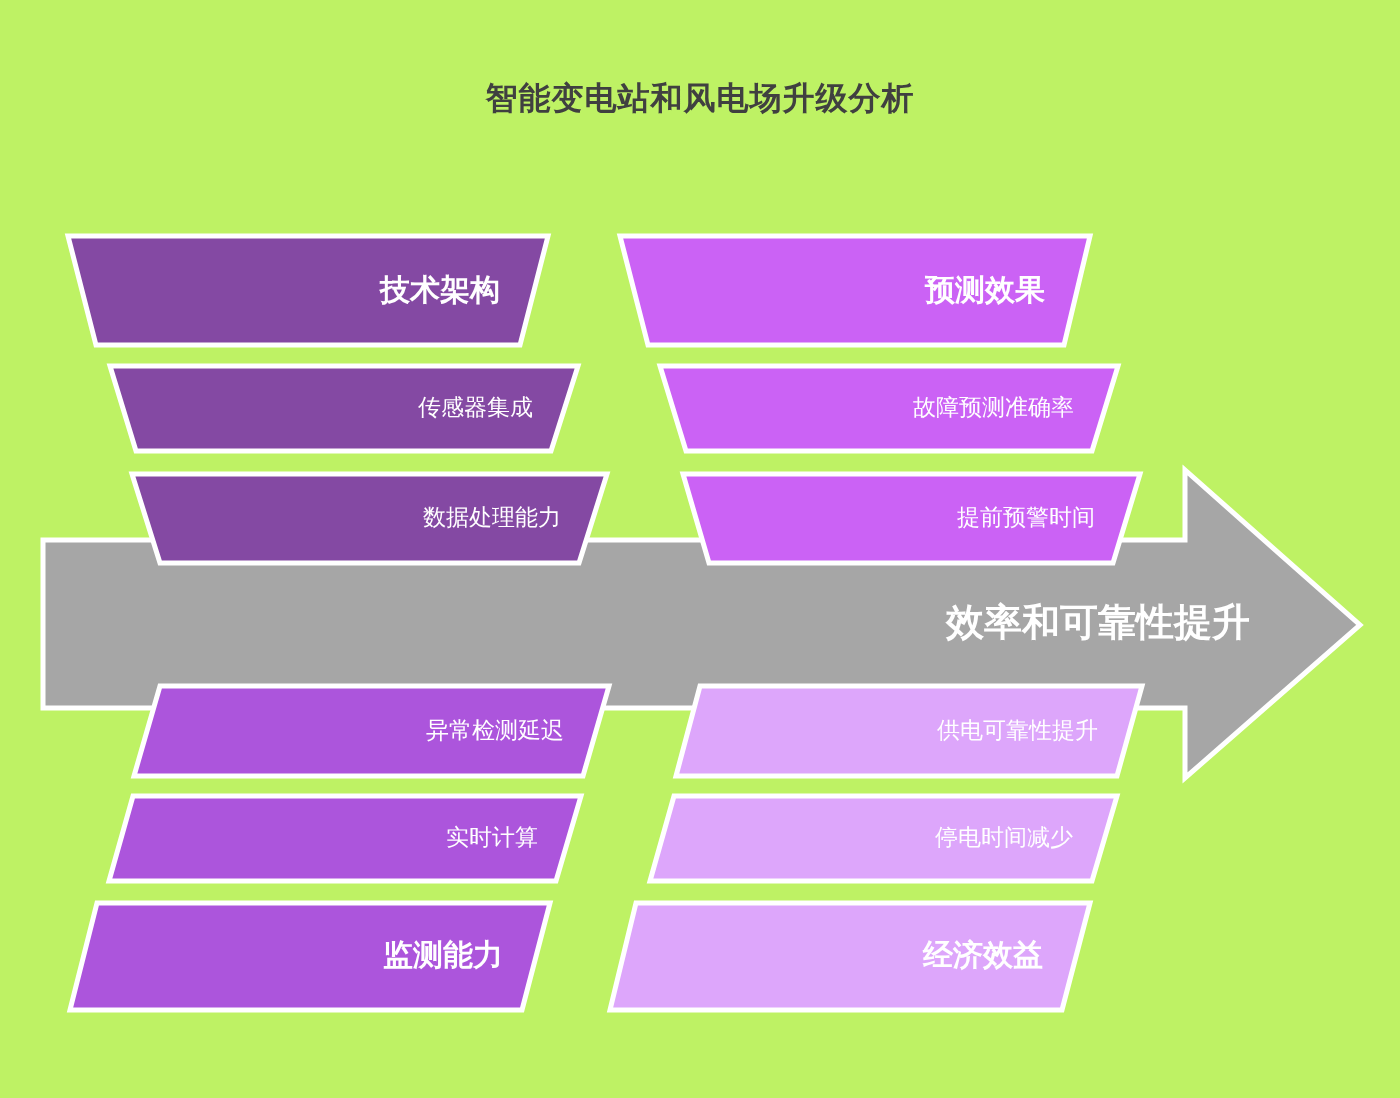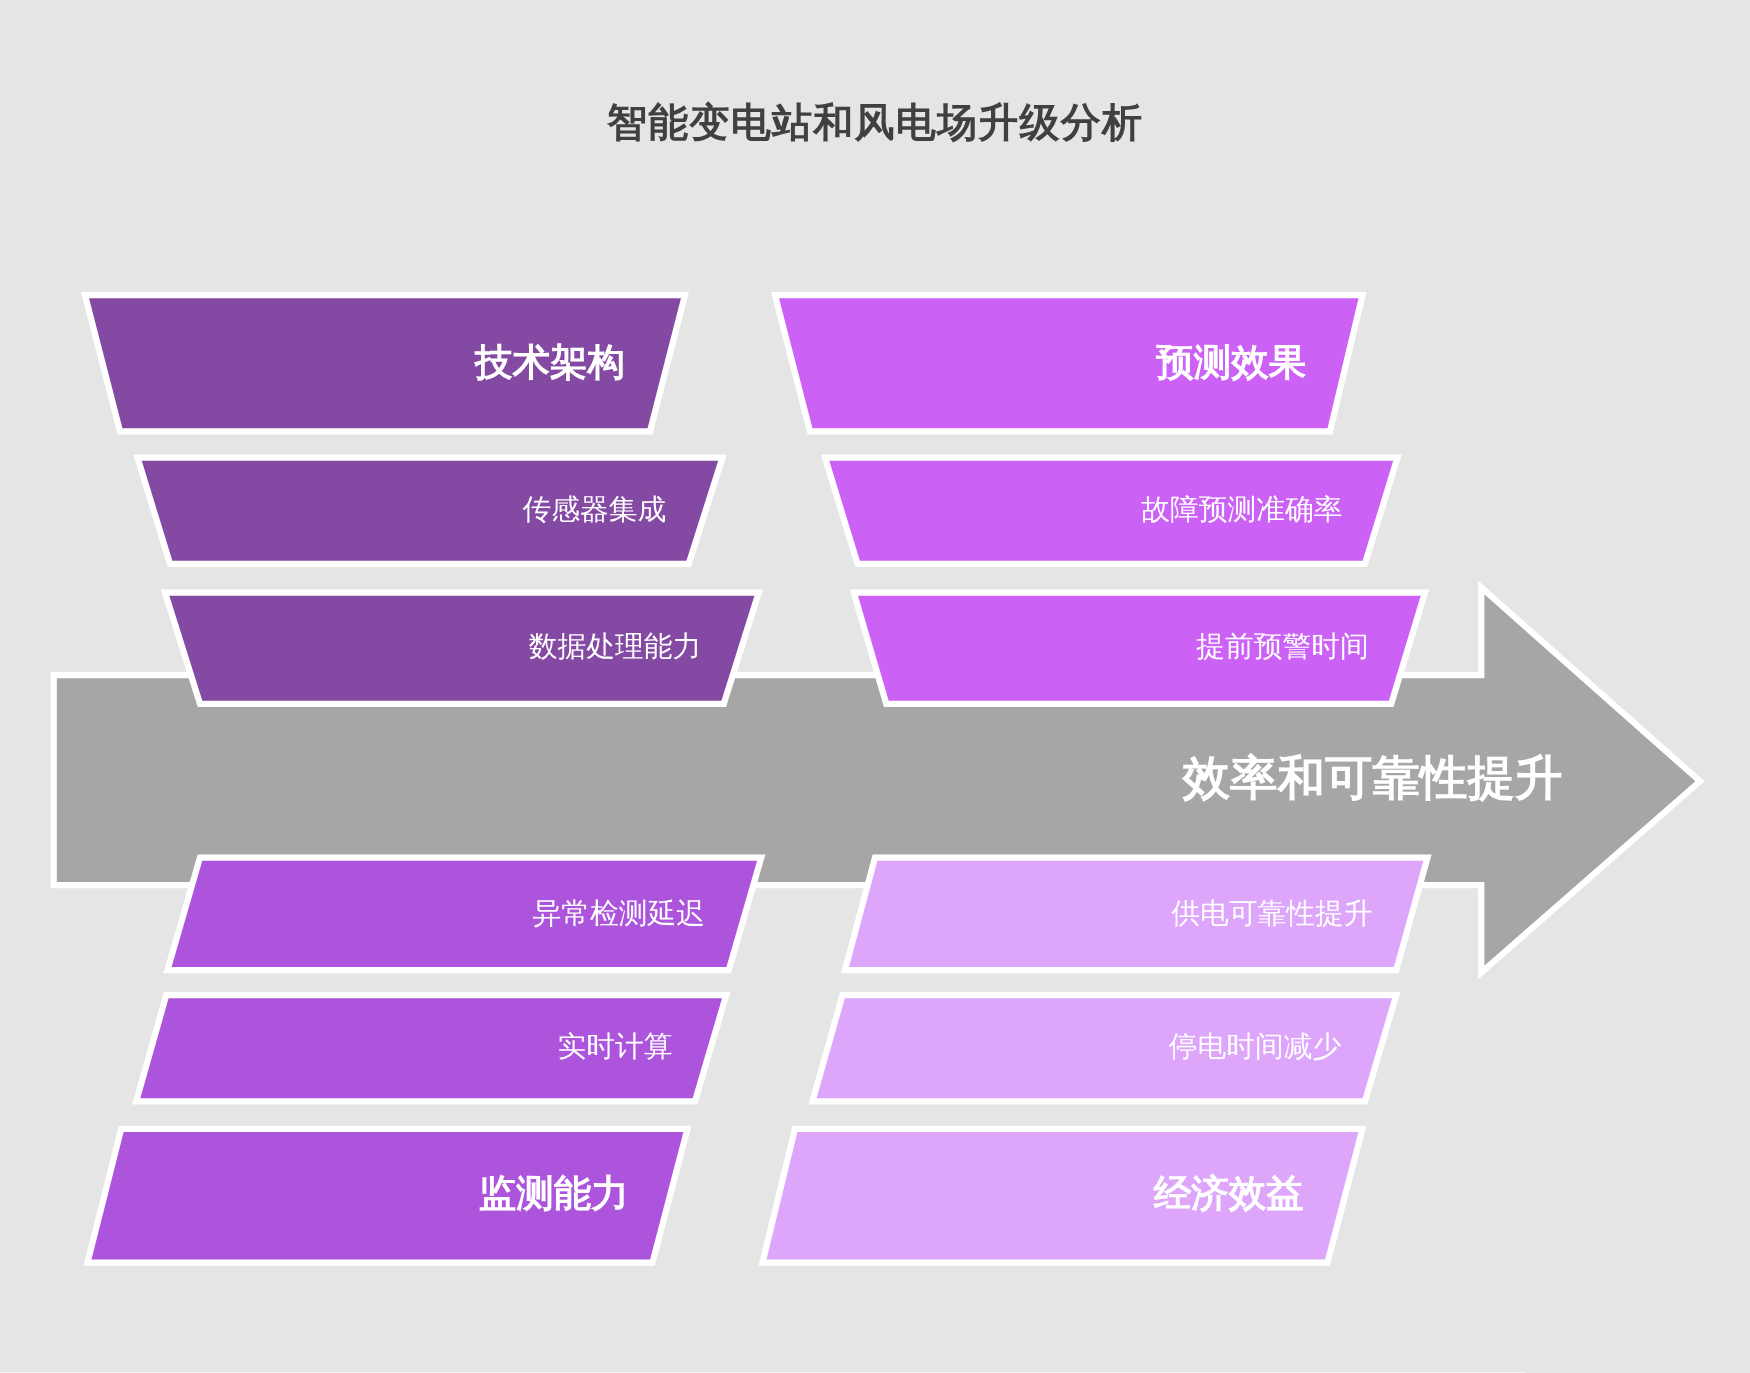--- a/index.html
+++ b/index.html
@@ -4,21 +4,21 @@
 <style>
   html, body {
     margin: 0;
     padding: 0;
     background: #ffffff;
   }
   #canvas {
     position: relative;
     width: 1400px;
     height: 1098px;
-    background: #e5e5e5;
+    background: #bef264;
     overflow: hidden;
     font-family: "Liberation Sans", "DejaVu Sans", sans-serif;
   }
   #title {
     position: absolute;
     top: 78px;
     left: 0;
     width: 1400px;
     text-align: center;
     font-size: 32px;

